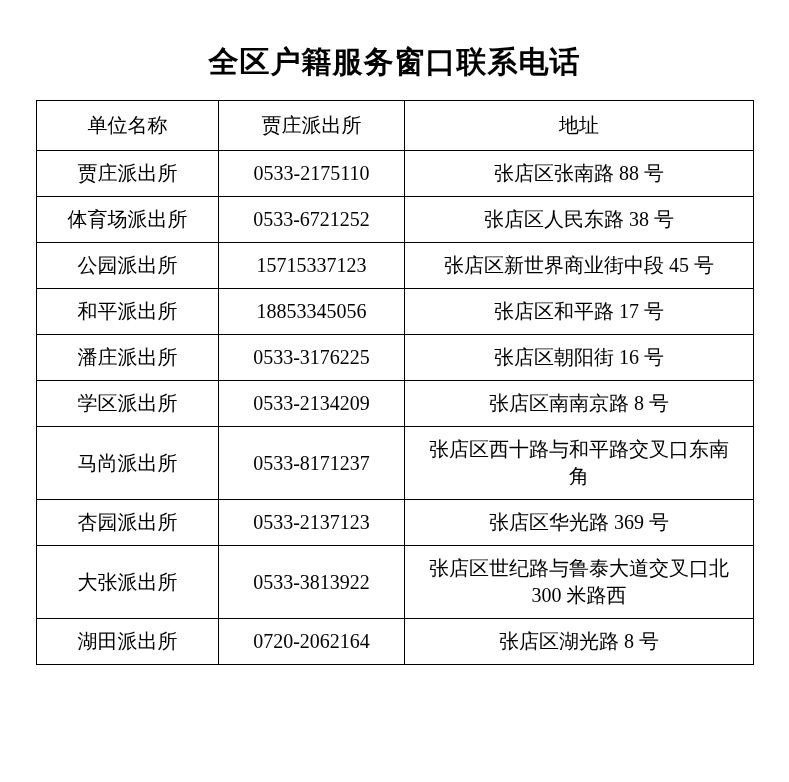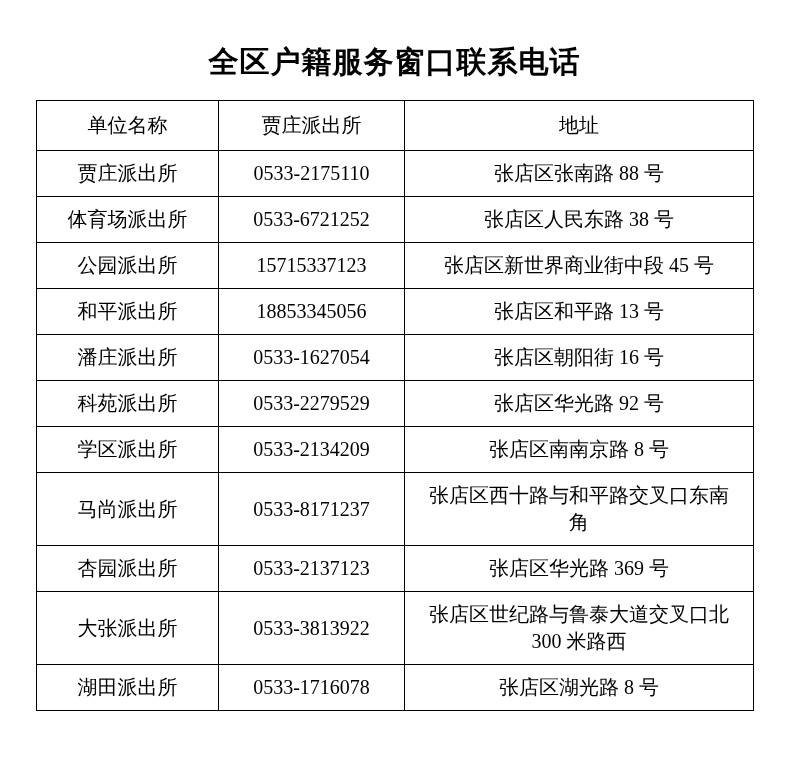--- a/index.html
+++ b/index.html
@@ -93,31 +93,26 @@
             <td class="addr-cell">张店区人民东路 38 号</td>
           </tr>
           <tr>
             <td>公园派出所</td>
             <td>15715337123</td>
             <td class="addr-cell">张店区新世界商业街中段 45 号</td>
           </tr>
           <tr>
             <td>和平派出所</td>
             <td>18853345056</td>
-            <td class="addr-cell">张店区和平路 13 号</td>
+            <td class="addr-cell">张店区和平路 17 号</td>
           </tr>
           <tr>
             <td>潘庄派出所</td>
-            <td>0533-1627054</td>
+            <td>0533-3176225</td>
             <td class="addr-cell">张店区朝阳街 16 号</td>
-          </tr>
-          <tr>
-            <td>科苑派出所</td>
-            <td>0533-2279529</td>
-            <td class="addr-cell">张店区华光路 92 号</td>
           </tr>
           <tr>
             <td>学区派出所</td>
             <td>0533-2134209</td>
             <td class="addr-cell">张店区南南京路 8 号</td>
           </tr>
           <tr>
             <td>马尚派出所</td>
             <td>0533-8171237</td>
             <td class="addr-cell">张店区西十路与和平路交叉口东南角</td>
@@ -127,20 +122,20 @@
             <td>0533-2137123</td>
             <td class="addr-cell">张店区华光路 369 号</td>
           </tr>
           <tr>
             <td>大张派出所</td>
             <td>0533-3813922</td>
             <td class="addr-cell">张店区世纪路与鲁泰大道交叉口北 300 米路西</td>
           </tr>
           <tr>
             <td>湖田派出所</td>
-            <td>0533-1716078</td>
+            <td>0720-2062164</td>
             <td class="addr-cell">张店区湖光路 8 号</td>
           </tr>
         </tbody>
     </table>
   </div>
 
 </div>
 
 </body></html>

